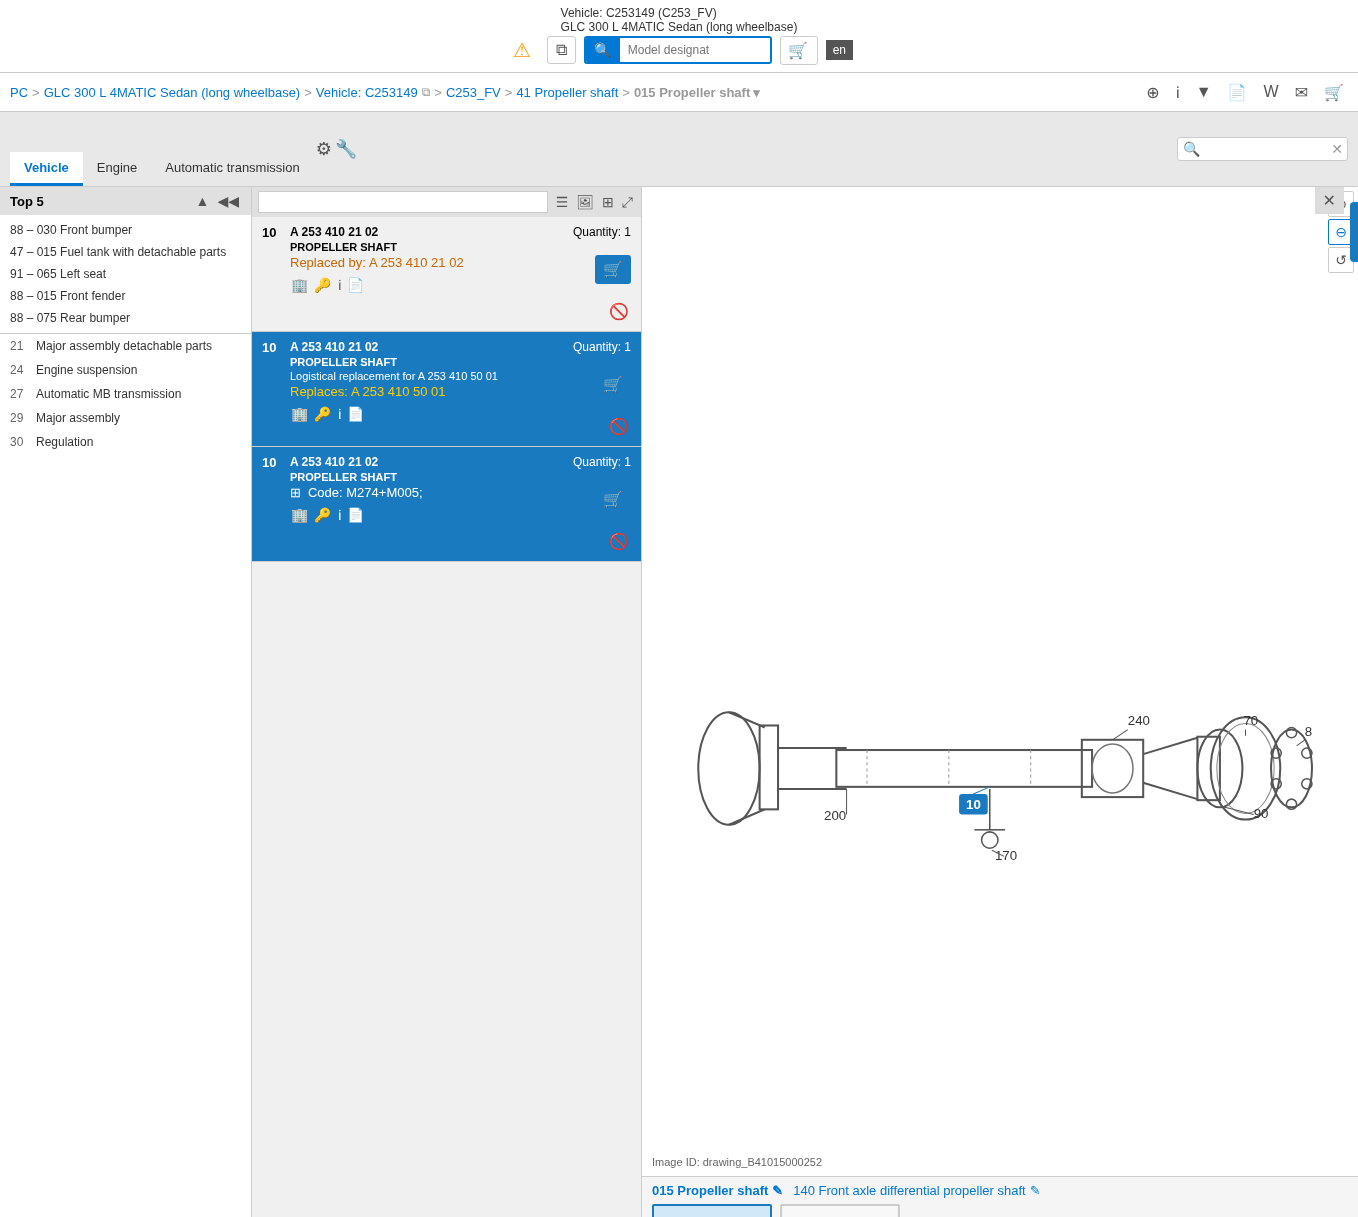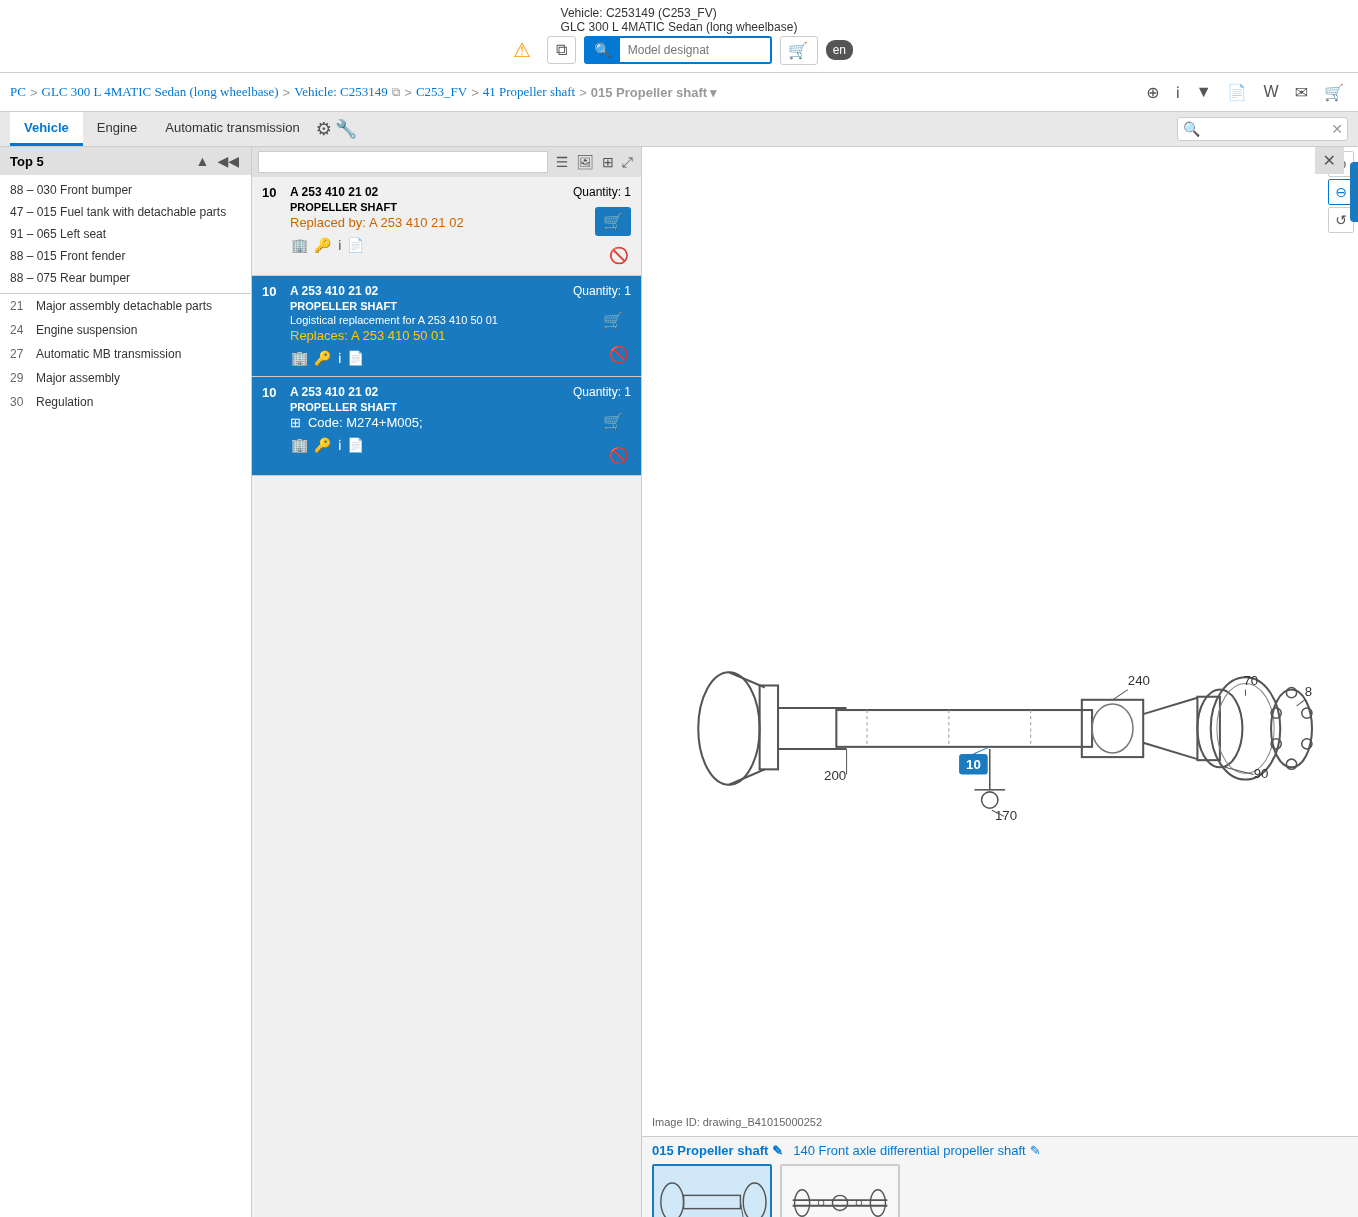--- a/index.html
+++ b/index.html
@@ -58,42 +58,42 @@
       font-size: 16px;
       border-radius: 3px;
     }
     .lang-btn {
       background: #555;
       color: #fff;
       border: none;
       padding: 3px 7px;
       font-size: 12px;
       cursor: pointer;
-      border-radius: 9px;
+      border-radius: 0;
     }
 
     
     .breadcrumb-bar {
       background: #fff;
       border-bottom: 1px solid #ccc;
       padding: 6px 10px;
       display: flex;
       align-items: center;
       justify-content: space-between;
     }
     .breadcrumb {
       display: flex;
       align-items: center;
       gap: 4px;
       font-size: 12px;
       color: #0078d4;
       flex-wrap: wrap;
     }
     .breadcrumb span { color: #999; }
-    .breadcrumb a { color: #0078d4; cursor: pointer; text-decoration: none; font-family: Liberation Serif, serif; }
+    .breadcrumb a { color: #0078d4; cursor: pointer; text-decoration: none; }
     .breadcrumb .current { color: #0078d4; font-weight: bold; }
     .breadcrumb-tools { display: flex; gap: 8px; align-items: center; }
     .bc-tool-btn {
       background: none;
       border: none;
       font-size: 16px;
       cursor: pointer;
       color: #555;
       padding: 2px 4px;
     }
@@ -106,20 +106,21 @@
       align-items: center;
       padding: 0 10px;
     }
     .tab {
       padding: 8px 14px;
       cursor: pointer;
       font-size: 13px;
       color: #333;
       border-bottom: 3px solid transparent;
       white-space: nowrap;
+      margin-top: 40px;
     }
     .tab.active {
       border-bottom: 3px solid #0078d4;
       color: #0078d4;
       font-weight: bold;
       background: #fff;
     }
     .tab-tools { margin-left: auto; display: flex; gap: 8px; align-items: center; }
     .tab-tool-icon {
       background: none;
@@ -278,21 +279,21 @@
     .part-replaces { font-size: 11px; }
     .part-icons { display: flex; gap: 4px; margin-top: 4px; align-items: center; }
     .part-icon-btn {
       background: none;
       border: none;
       cursor: pointer;
       font-size: 14px;
       color: #555;
       padding: 1px;
     }
-    .part-right { display: flex; flex-direction: column; align-items: flex-end; gap: 8px; min-width: 70px; }
+    .part-right { display: flex; flex-direction: column; align-items: flex-end; gap: 16px; min-width: 70px; }
     .qty-label { font-size: 12px; }
     .cart-icon-btn {
       background: #1a7abf;
       border: none;
       color: #fff;
       padding: 5px 8px;
       cursor: pointer;
       font-size: 16px;
       border-radius: 3px;
     }

